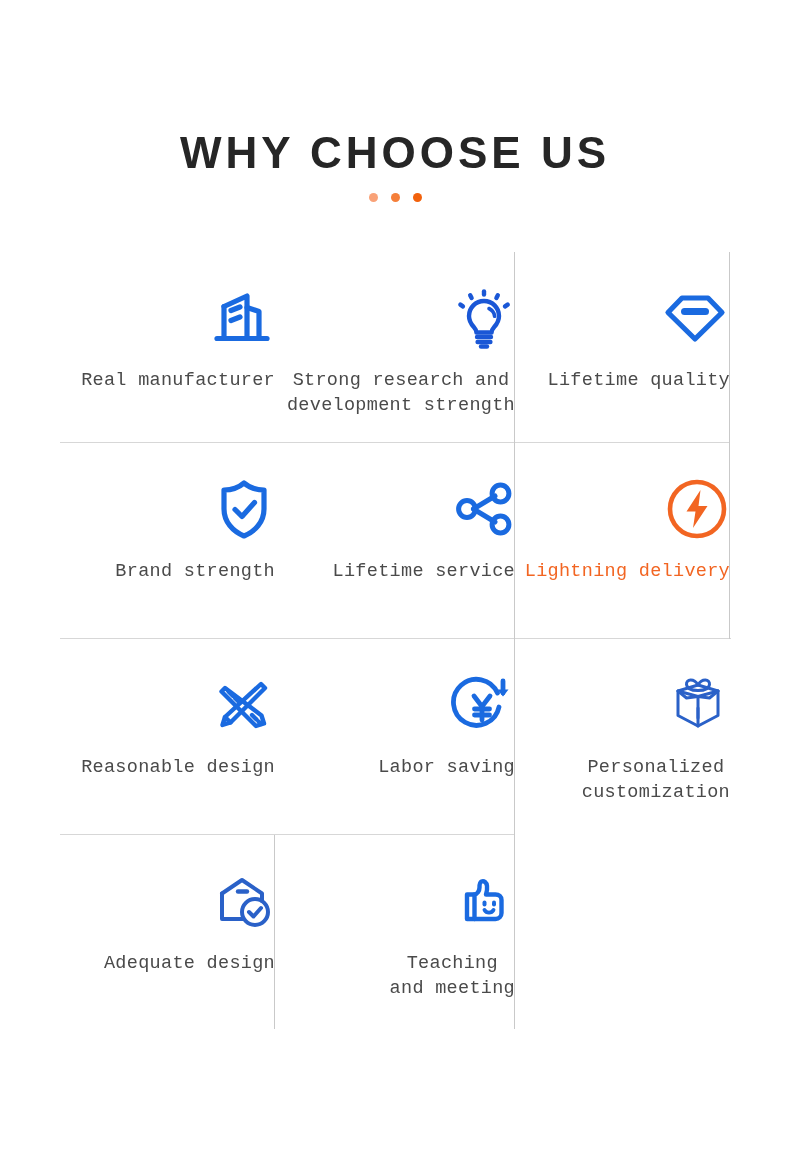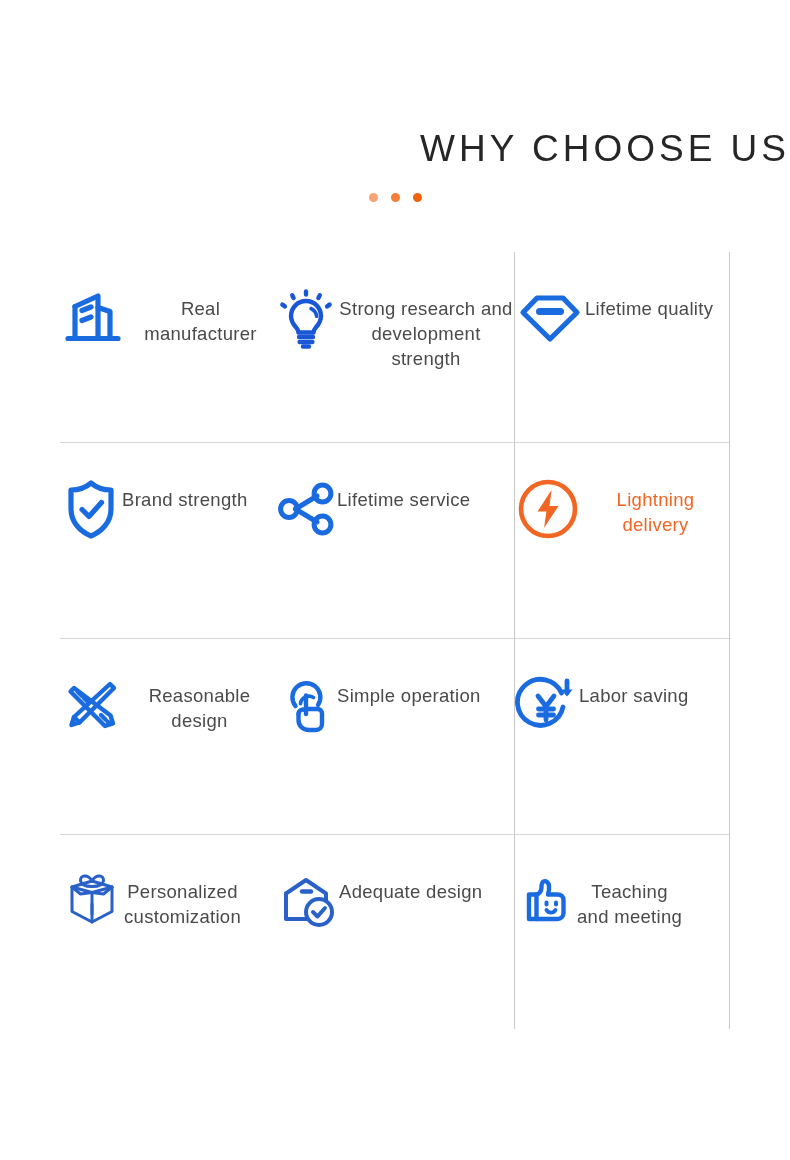--- a/index.html
+++ b/index.html
@@ -15,24 +15,24 @@
     position: relative;
     -webkit-font-smoothing: antialiased;
   }
 
   
   .page-title {
     position: absolute;
     top: 97px;
     left: 0;
     width: 790px;
-    text-align: right;
-    font-size: 37px;
+    text-align: center;
+    font-size: 44px;
     line-height: 54px;
-    font-weight: normal;
+    font-weight: bold;
     letter-spacing: 4px;
     color: #262626;
     white-space: nowrap;
   }
 
   
   .dots {
     position: absolute;
     top: 193px;
     left: 0;
@@ -55,25 +55,26 @@
     top: 252px;
     left: 60px;
     width: 670px;
     display: grid;
     grid-template-columns: 215px 240px 215px;
     grid-template-rows: 191px 196px 196px 194px;
   }
   .feature-cell {
     position: relative;
     display: flex;
-    flex-direction: row;
-    align-items: flex-start;
+    flex-direction: column;
+    align-items: flex-end;
     justify-content: flex-start;
     padding-top: 30px;
     box-sizing: border-box;
+    font-family: Liberation Mono, monospace;
   }
   
   .feature-cell.col-1::after,
   .feature-cell.col-2::after {
     content: "";
     position: absolute;
     top: 0;
     bottom: 0;
     right: 0;
     width: 1px;
@@ -225,34 +226,20 @@
           <path d="M17.5 17.5 L22 22"></path>
           <path d="M24 24 L28.5 28.5"></path>
           <path d="M41 41 L45.5 45.5"></path>
           <path d="M47.5 47.5 L50 50"></path>
         </g>
       </svg>
     </div>
     <div class="feature-label">Reasonable design</div>
   </div>
 
-  <div class="feature-cell col-1 hr-row">
-    <div class="icon-wrap">
-      <svg width="62" height="64" viewBox="0 0 62 64" fill="none">
-        <g stroke="#1a6ae0" stroke-width="4.4" stroke-linecap="round" stroke-linejoin="round">
-          <path d="M20.5 33 A14 14 0 1 1 43 32"></path>
-          <path d="M25.5 30.5 A8.5 8.5 0 0 1 38.5 24.5" stroke-width="3.8"></path>
-          <path d="M31 22.5 L31 41"></path>
-          <path d="M23.5 41 C23.5 37 28 35.5 31 37.5"></path>
-          <path d="M23.5 41 L23.5 47 C23.5 53 28 57 34 57 L41 57 C44.5 57 47 54.5 47 51 L47 40.5 C47 38 45 36 42.5 36 L31 36"></path>
-        </g>
-      </svg>
-    </div>
-    <div class="feature-label">Simple operation</div>
-  </div>
 
   <div class="feature-cell col-2 hr-row">
     <div class="icon-wrap">
       <svg width="64" height="62" viewBox="0 0 64 62" fill="none">
         <g stroke="#1a6ae0" stroke-width="4.8" stroke-linecap="round" stroke-linejoin="round">
           <path d="M46.5 19 A23 23 0 1 0 48 33"></path>
           <path d="M23 22 L31 32.5 L39 22"></path>
           <path d="M31 32.5 L31 46"></path>
           <path d="M23.5 35 L38.5 35"></path>
           <path d="M23.5 41 L38.5 41"></path>

